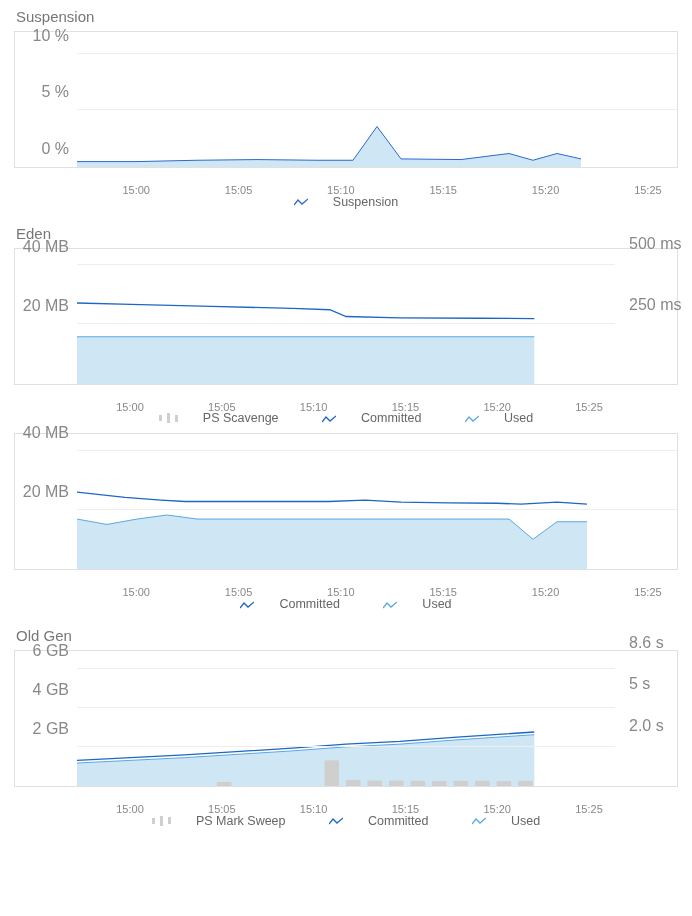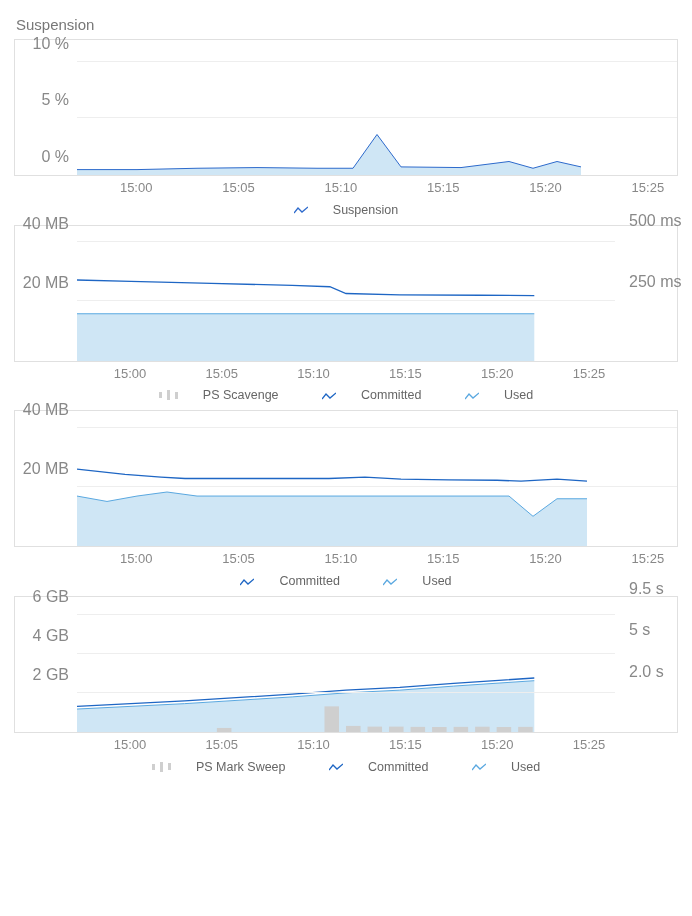--- a/index.html
+++ b/index.html
@@ -1,32 +1,32 @@
 <!DOCTYPE html>
 <html><head>
 <meta charset="utf-8">
 <style>
   html,body{margin:0;padding:0;background:#fff;font-family:"Segoe UI",Arial,sans-serif;color:#555;font-size:13px}
-  .wrap{width:692px;padding:8px 14px 20px 14px;box-sizing:border-box}
+  .wrap{width:692px;padding:0 14px 20px 14px;box-sizing:border-box}
   .chart-title{font-size:15px;color:#777;padding:8px 0 6px 2px}
   .chart-frame{height:137px;border:1px solid #e0e0e0;position:relative;box-sizing:border-box;margin-left:0}
   .chart-row{position:relative}
 
   .y-axis{position:absolute;left:0;top:0;bottom:0;width:60px}
   .y-tick{position:absolute;right:6px;transform:translateY(-50%);font-size:16px;color:#888;white-space:nowrap}
   .y-axis-right{position:absolute;right:0;top:0;bottom:0;width:60px}
   .y-tick-r{position:absolute;left:12px;transform:translateY(-50%);font-size:16px;color:#888;white-space:nowrap}
 
   .plot{position:absolute;left:62px;right:62px;top:0;bottom:0}
   .plot.full-right{right:0}
   .grid-line{position:absolute;left:0;right:0;height:1px;background:#eee}
 
   .x-ticks{position:relative;height:22px;margin-left:62px;margin-right:62px}
   .x-ticks.full-right{margin-right:0}
-  .x-tick{position:absolute;transform:translateX(-50%);font-size:13px;color:#888;top:4px}
+  .x-tick{position:absolute;transform:translateX(-50%);font-size:11px;color:#888;top:16px}
 
   .legend{text-align:center;padding:4px 0 8px 0;font-size:12.5px;color:#666}
   .legend span{margin:0 10px;display:inline-flex;align-items:center;gap:5px;vertical-align:middle}
   .lg-line{display:inline-block;width:14px;height:9px;position:relative}
   .lg-line svg{position:absolute;inset:0}
   .lg-bar{display:inline-flex;gap:1px;align-items:flex-end;height:11px}
   .lg-bar i{display:inline-block;width:3px;background:#cfcfcf}
   .lg-bar i:nth-child(1){height:6px}
   .lg-bar i:nth-child(2){height:10px}
   .lg-bar i:nth-child(3){height:7px}
@@ -67,20 +67,21 @@
   <span>
         <span class="lg-line">
           <svg viewBox="0 0 14 9">
             <path d="M0,8 L4,3 L8,7 L14,2" stroke="#2d6acc" fill="none" stroke-width="1.3"></path>
           </svg>
         </span>
         <span>Suspension</span>
       </span>
 </div>
 
+<div class="chart-title">Eden</div>
 <div class="chart-row">
   <div class="chart-frame">
     <div class="y-axis">
       <div class="y-tick" style="bottom:44%">20 MB</div>
       <div class="y-tick" style="bottom:88%">40 MB</div>
     </div>
     <div class="y-axis-right">
       <div class="y-tick-r" style="bottom:45%">250 ms</div>
       <div class="y-tick-r" style="bottom:90%">500 ms</div>
     </div>
@@ -202,31 +203,32 @@
   <span>
         <span class="lg-line">
           <svg viewBox="0 0 14 9">
             <path d="M0,8 L4,3 L8,7 L14,2" stroke="#5aa8e0" fill="none" stroke-width="1.3"></path>
           </svg>
         </span>
         <span>Used</span>
       </span>
 </div>
 
+<div class="chart-title">Old Gen</div>
 <div class="chart-row">
   <div class="chart-frame">
     <div class="y-axis">
       <div class="y-tick" style="bottom:29%">2 GB</div>
       <div class="y-tick" style="bottom:58%">4 GB</div>
       <div class="y-tick" style="bottom:87%">6 GB</div>
     </div>
     <div class="y-axis-right">
       <div class="y-tick-r" style="bottom:31%">2.0 s</div>
       <div class="y-tick-r" style="bottom:62%">5 s</div>
-      <div class="y-tick-r" style="bottom:93%">9.5 s</div>
+      <div class="y-tick-r" style="bottom:93%">8.6 s</div>
     </div>
     <div class="plot">
       <div class="grid-line" style="bottom:29%"></div>
       <div class="grid-line" style="bottom:58%"></div>
       <div class="grid-line" style="bottom:87%"></div>
       <svg width="100%" height="100%" viewBox="0 0 100 100" preserveAspectRatio="none">
 
         <path d="M0,83 L20,79 L40,74 L50,71 L60,69 L70,66 L85,62 L85,100 L0,100 Z" fill="#cfe6f5"></path>
         <path d="M0,83 L20,79 L40,74 L50,71 L60,69 L70,66 L85,62" stroke="#5aa8e0" stroke-width="1" vector-effect="non-scaling-stroke" fill="none"></path>
 

